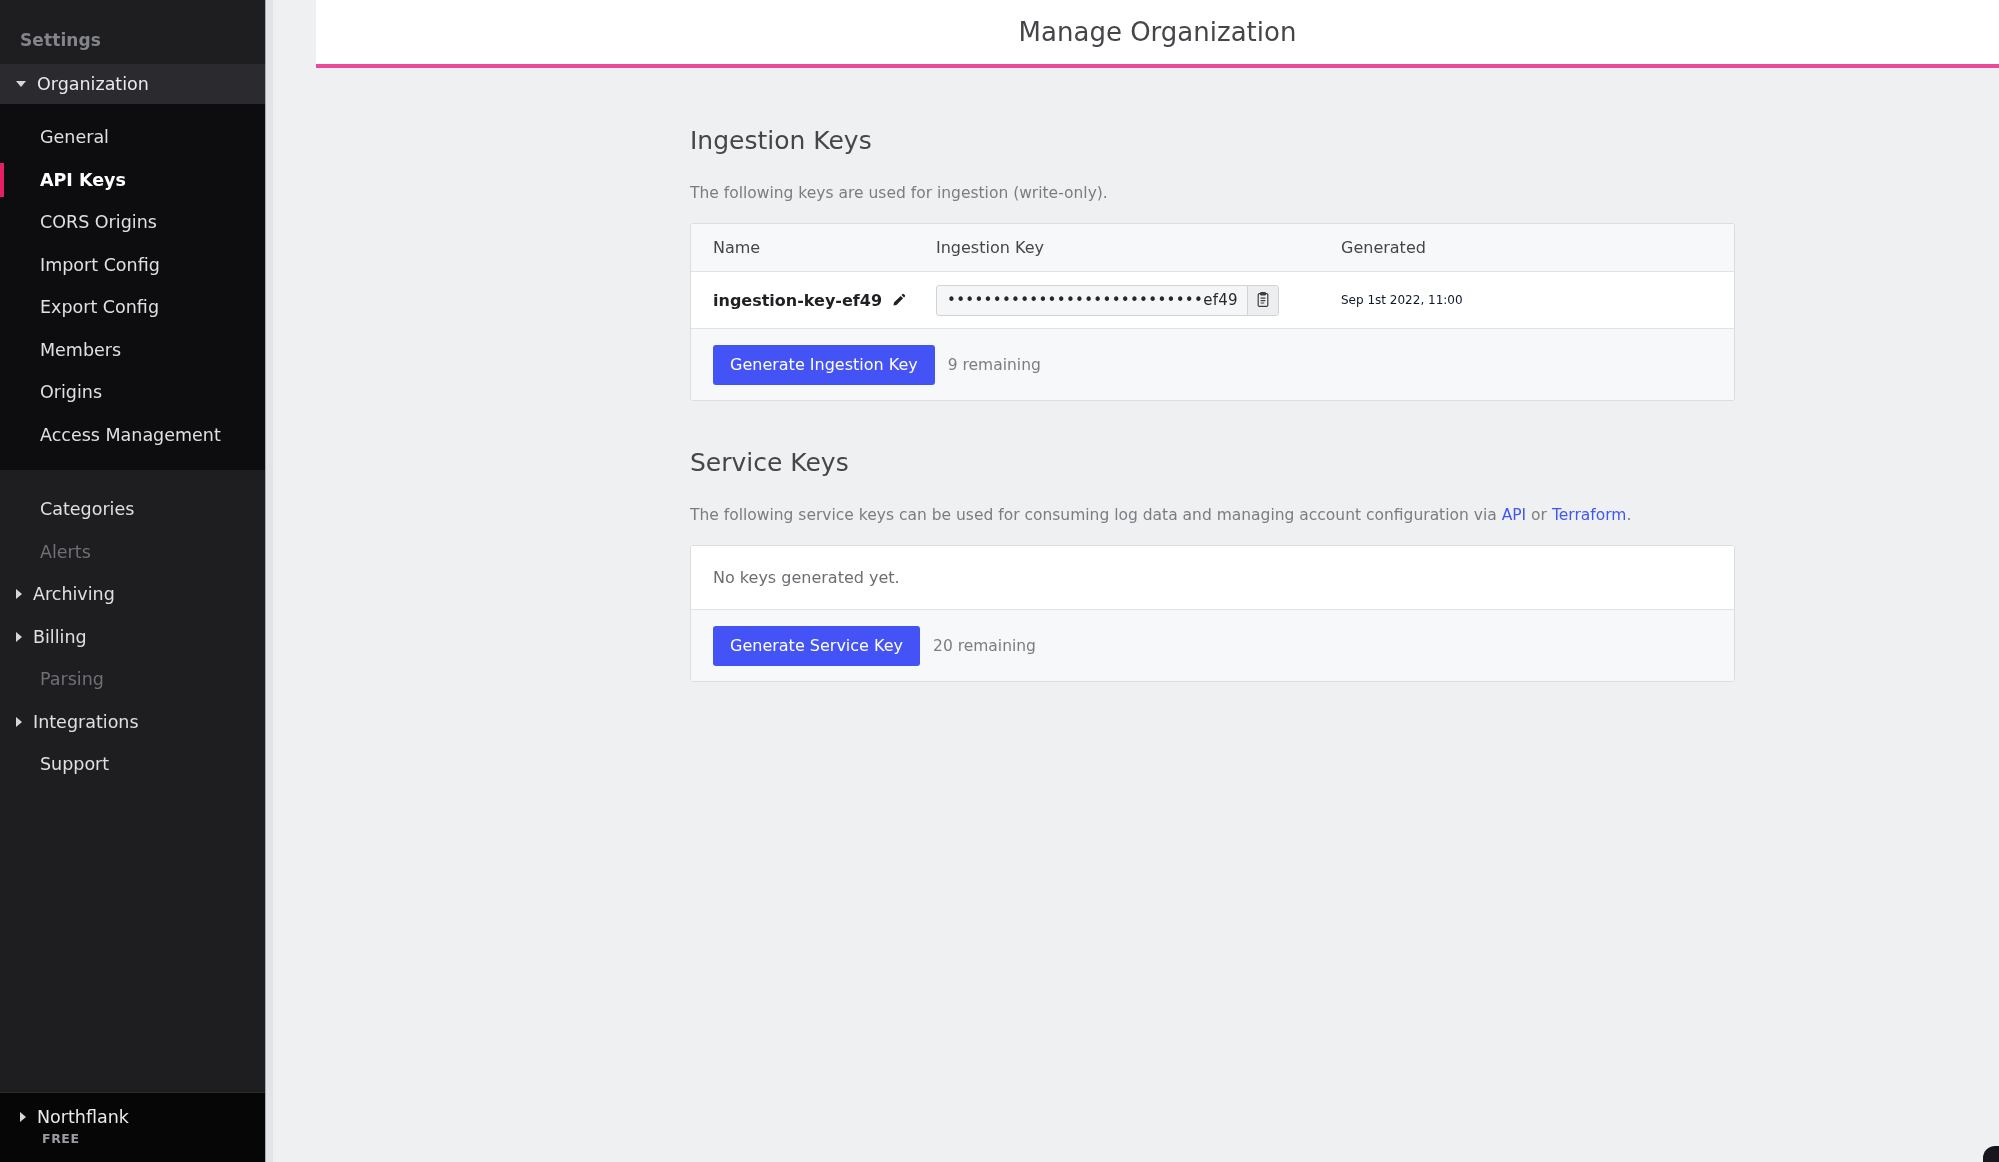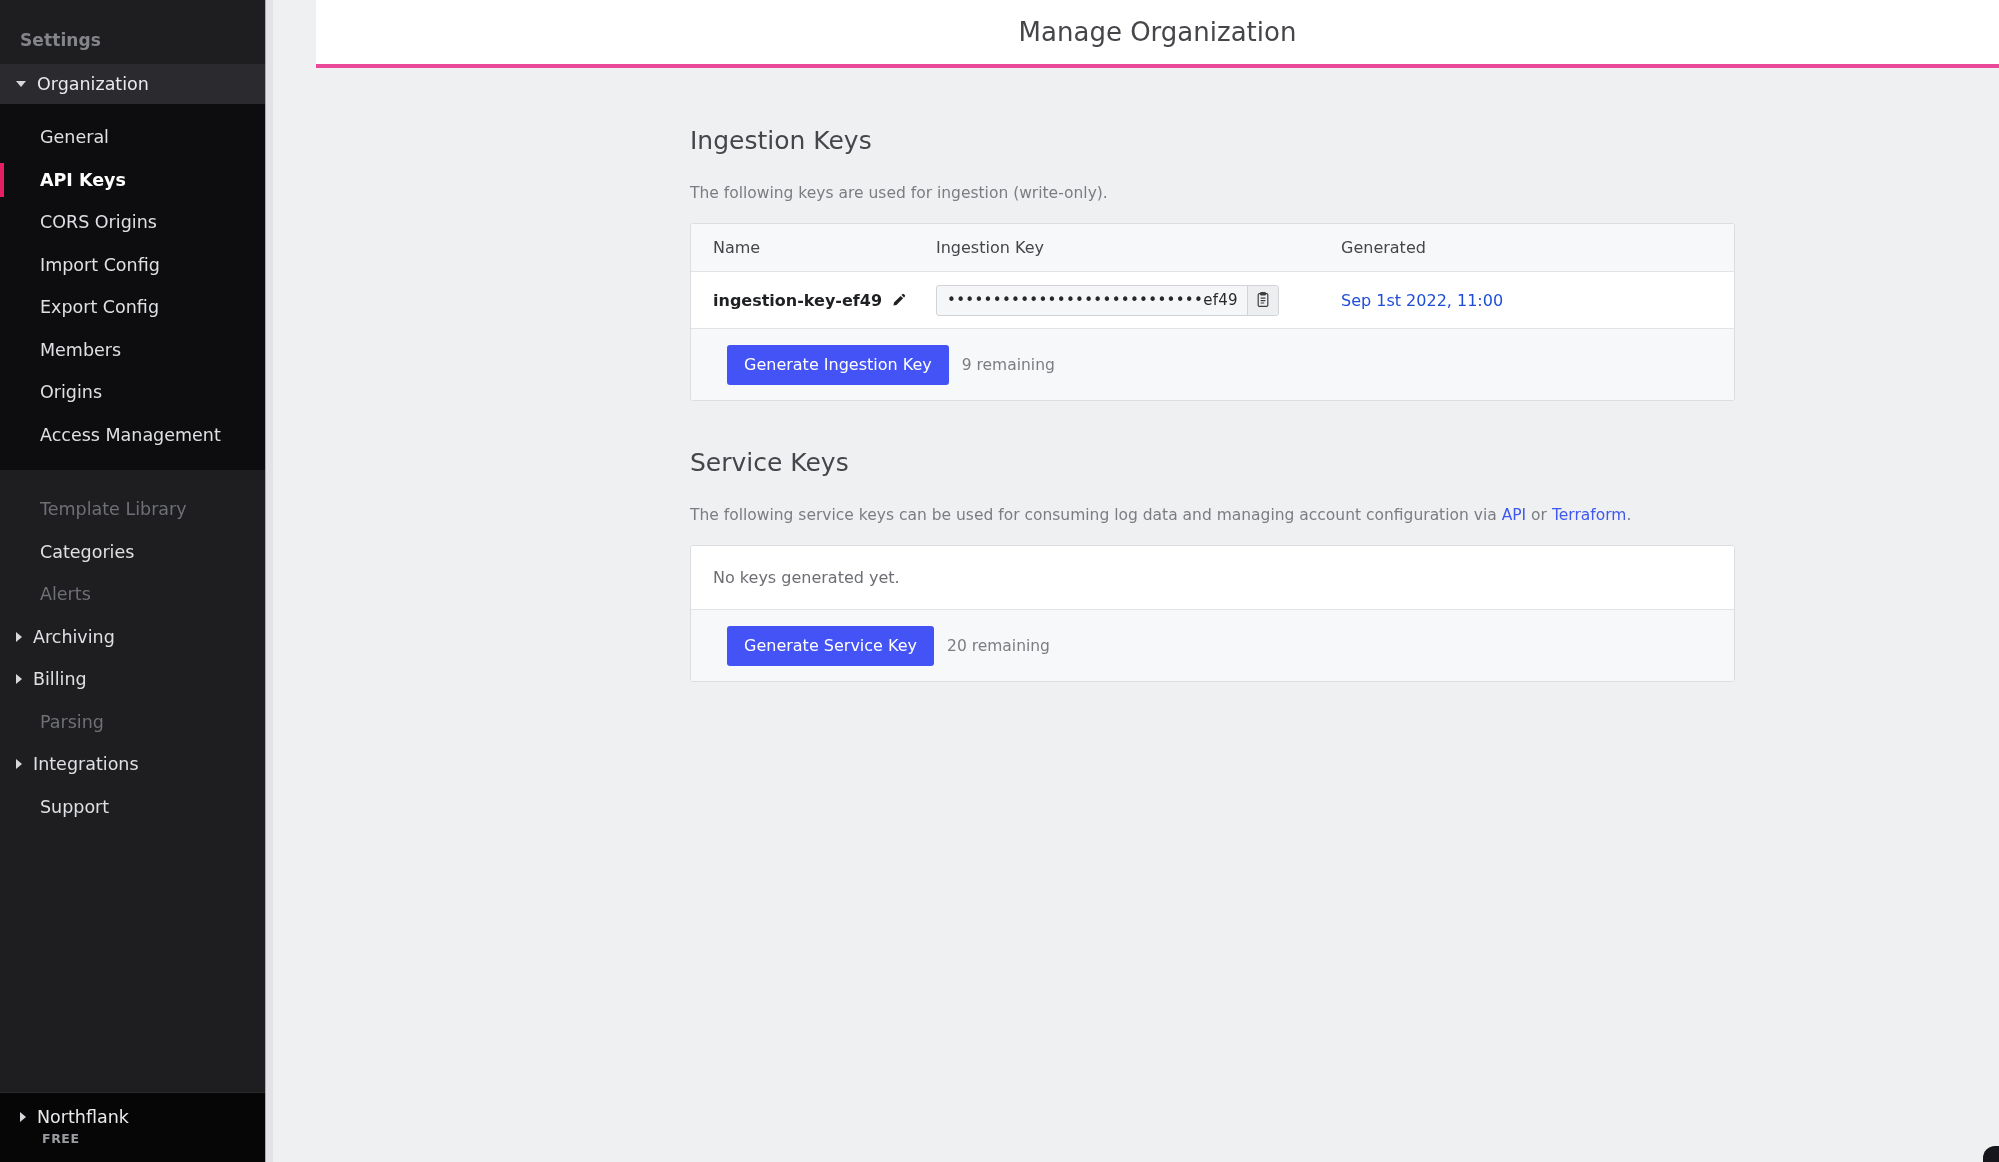--- a/index.html
+++ b/index.html
@@ -138,38 +138,38 @@
     padding:0 9px 0 10px;
     font-size:15px; color:#27282b;
     letter-spacing:.3px; white-space:nowrap;
   }
   .copy-btn {
     width:31px; border-left:1px solid #d2d3d7;
     background:#eceef0;
     display:flex; align-items:center; justify-content:center;
     cursor:pointer;
   }
-  .gen-date { font-size:16px; color:#1d4ed8; }
+  .gen-date { font-size:12px; color:#0f172a; }
 
   .empty-row {
     height:64px; display:flex; align-items:center;
     padding-left:22px; background:#fff;
     border-bottom:1px solid #e2e3e6;
     font-size:16px; color:#6c6e73;
   }
   .cardfoot {
     height:71px; background:#f7f8f9;
     display:flex; align-items:center; padding-left:22px;
   }
   .btn-primary {
     background:#4353f5; color:#fff;
     border:none; border-radius:3px;
     height:40px; padding:0 17px;
     font-family:"DejaVu Sans", sans-serif;
-    font-size:16px; cursor:pointer;margin-left:14px;
+    font-size:16px; cursor:pointer;
   }
   .remaining { margin-left:13px; font-size:15.5px; color:#7b7d82; }
 
   .sec-gap { height:47px; }
 
   .corner {
     position:absolute; right:0; bottom:0;
     width:22px; height:22px; overflow:hidden;
   }
   .corner::after{
@@ -212,23 +212,20 @@
         </div>
       <div class="sb-item">
           <span>Origins</span>
         </div>
       <div class="sb-item">
           <span>Access Management</span>
         </div>
     </div>
 
     <div class="sb-rest">
-      <div class="sb-row indent disabled">
-          <span>Template Library</span>
-        </div>
       <div class="sb-row indent">
           <span>Categories</span>
         </div>
       <div class="sb-row indent disabled">
           <span>Alerts</span>
         </div>
       <div class="sb-row">
           <span class="caret-right"></span>
           <span>Archiving</span>
         </div>

